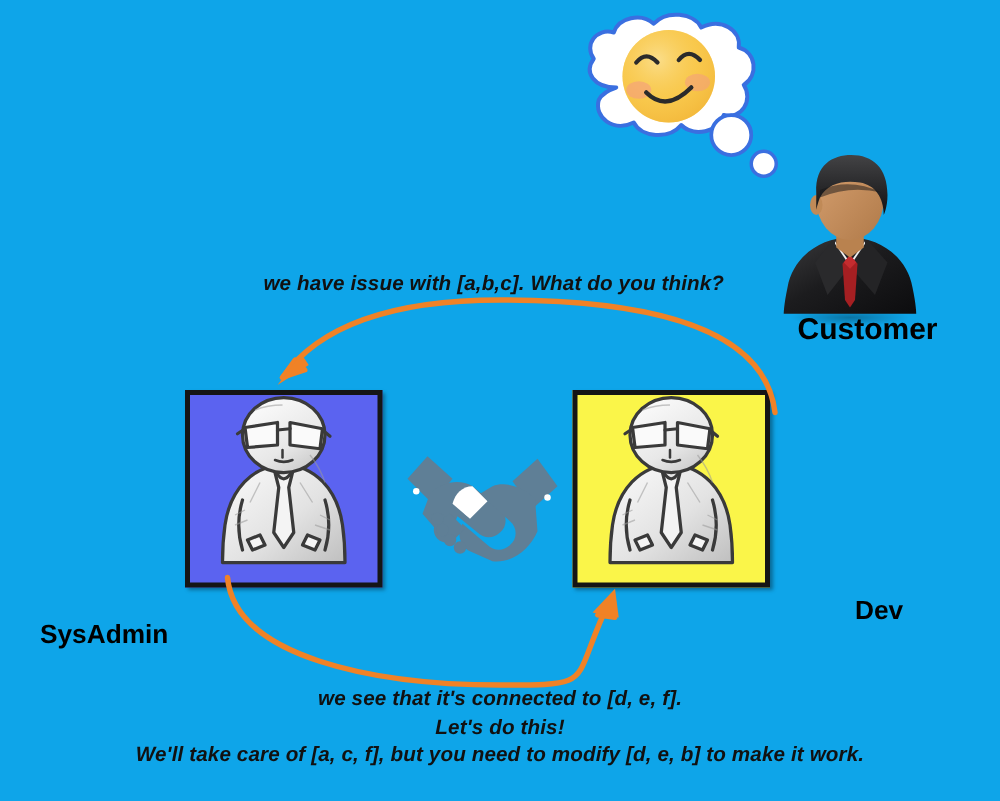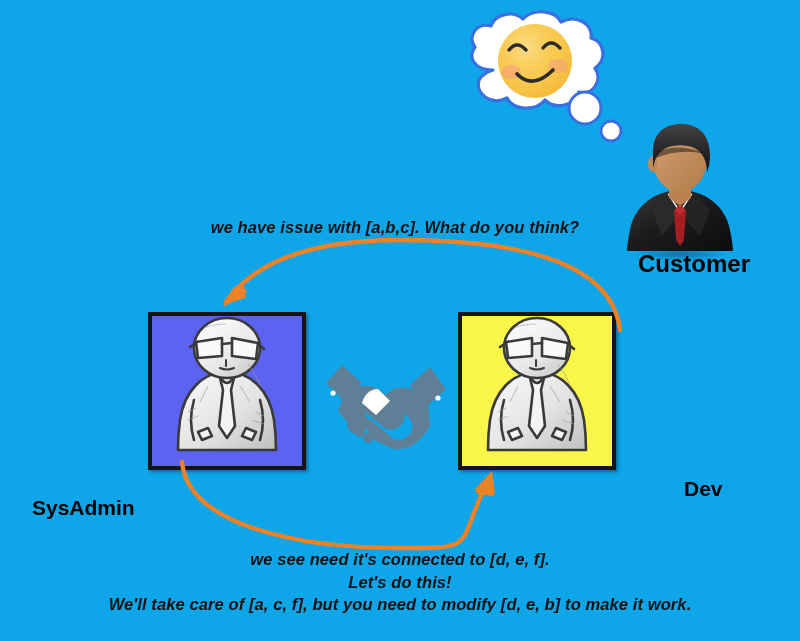--- a/index.html
+++ b/index.html
@@ -347,21 +347,21 @@
     <g>
       <path d="M182 462 C188 526 300 548 400 548 C480 548 455 548 488 480" fill="none" stroke="#F08226" stroke-width="4.4" stroke-linecap="round"></path>
       <path d="M488 480 L478 492 L492 494 Z" fill="#F08226" stroke="#F08226" stroke-width="4" stroke-linejoin="round"></path>
       <path d="M492 471 L474 490 L495 494 Z" fill="#F08226"></path>
     </g>
   </svg>
 
   <div class="msg" id="msg-top">we have issue with [a,b,c]. What do you think?</div>
 
   <div class="msg" id="msg-bottom">
-    <div>we see need it's connected to [d, e, f].</div>
+    <div>we see that it's connected to [d, e, f].</div>
     <div>Let's do this!</div>
     <div>We'll take care of [a, c, f], but you need to modify [d, e, b] to make it work.</div>
   </div>
 
   <div class="label" id="label-sysadmin">SysAdmin</div>
 
   <div class="label" id="label-dev">Dev</div>
 
   <div class="label" id="label-customer">Customer</div>
 

